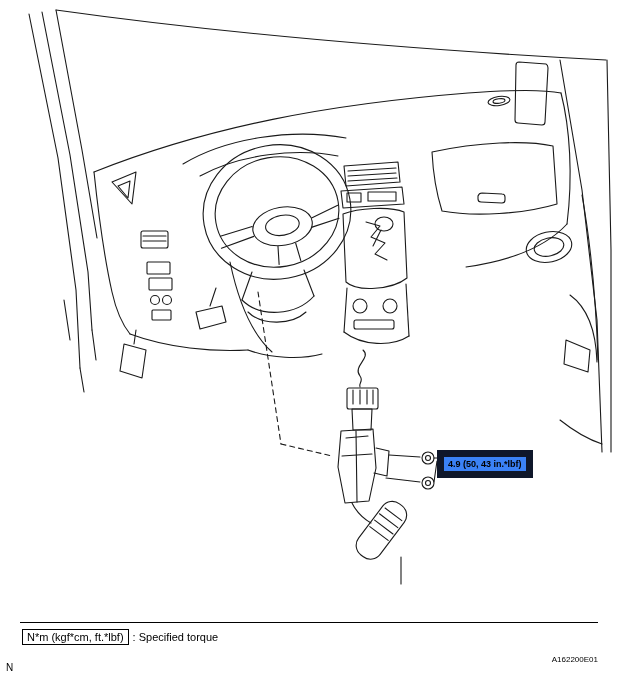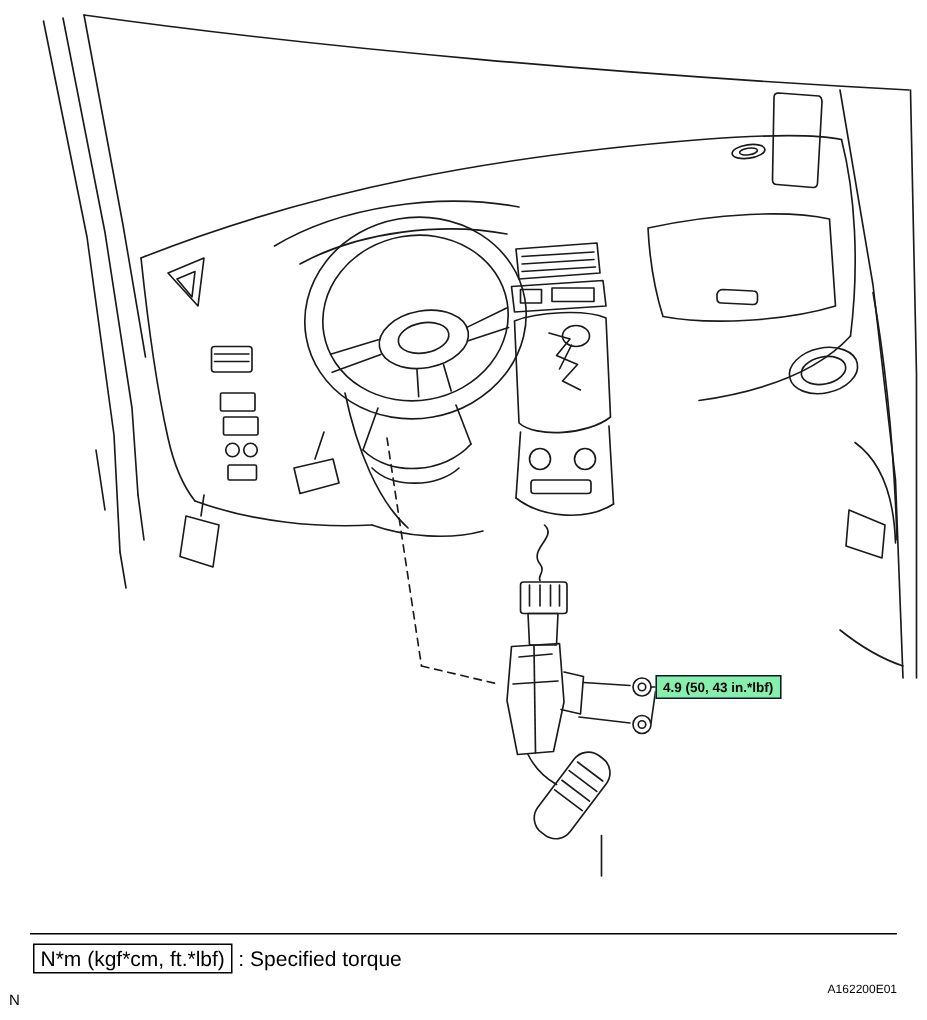--- a/index.html
+++ b/index.html
@@ -10,22 +10,22 @@
     width: 618px;
     height: 680px;
     background: #ffffff;
     overflow: hidden;
   }
   .diagram-svg { position: absolute; left: 0; top: 0; }
   .lbl { position: absolute; color: #000; white-space: nowrap; }
   .torque-box {
     position: absolute;
     left: 437px; top: 450px;
-    border: 1px solid #0f172a;
-    background: #86efac;
+    border: 7px solid #0f172a;
+    background: #3b82f6;
     font-size: 9px;
     font-weight: bold;
     line-height: 1.15;
     padding: 2px 4px;
     white-space: nowrap;
   }
   .part-label {
     left: 321px; top: 585px;
     font-size: 11.5px;
     letter-spacing: 0.3px;
@@ -34,21 +34,21 @@
     position: absolute;
     left: 20px; top: 622px;
     width: 578px; height: 1px;
     background: #000;
   }
   .legend {
     position: absolute;
     left: 22px; top: 629px;
     display: flex;
     align-items: center;
-    font-size: 14px;
+    font-size: 11px;
   }
   .legend-box {
     border: 1px solid #000;
     padding: 1px 4px;
     margin-right: 4px;
     white-space: nowrap;
   }
   .page-marker { left: 6px; top: 662px; font-size: 10px; }
   .figure-id { right: 20px; top: 655px; font-size: 8px; }
 </style>

